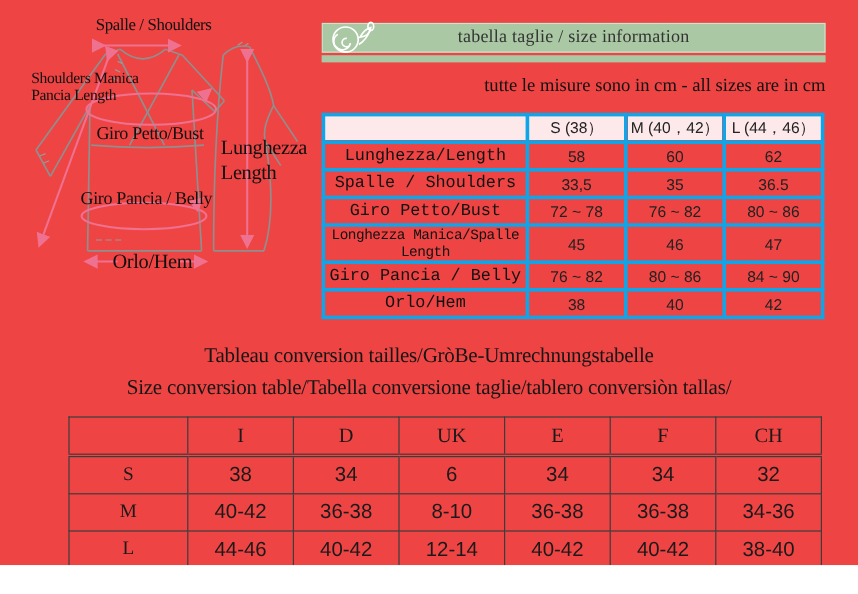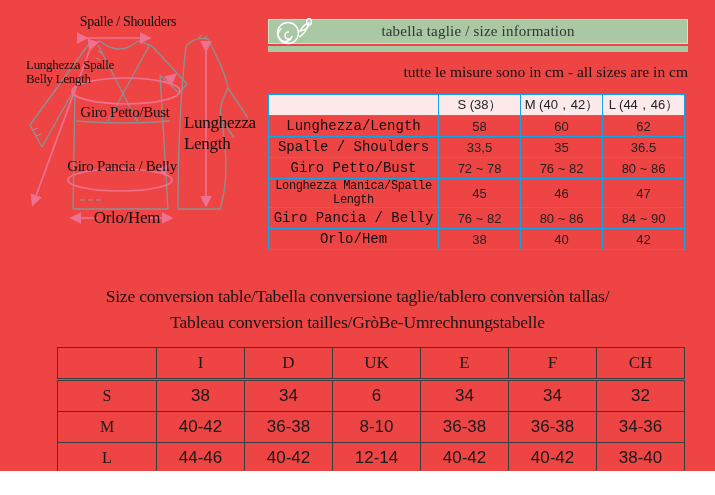--- a/index.html
+++ b/index.html
@@ -23,21 +23,21 @@
   .band{position:relative;height:25px;background:#a9c8a3;
         box-shadow:inset 0 0 0 1px rgba(255,255,255,.45);}
   .band-title{display:block;text-align:center;line-height:25px;font-size:15px;
               color:#333;letter-spacing:.2px;}
   .band-icon{position:absolute;left:5px;top:-3px;}
   .band-strip{height:6px;background:#a9c8a3;margin-top:2px;}
   .subtitle{margin-top:11px;text-align:right;font-size:15.5px;color:#111;height:20px;}
 
   table{border-collapse:collapse;table-layout:fixed;}
   .size-table{margin-top:11px;width:416px;}
-  .size-table th,.size-table td{border:1px solid #0ea5e9;height:20px;padding:0;
+  .size-table th,.size-table td{border:3px solid #0ea5e9;height:20px;padding:0;
       text-align:center;vertical-align:middle;font-weight:normal;overflow:hidden;}
   .size-table .head th{background:#fde8ea;font-family:"Liberation Sans",sans-serif;
       font-size:13px;color:#222;}
   .size-table th.rowlabel{font-family:Liberation Mono, monospace;font-size:14px;color:#111;margin-top:36px;}
   .size-table th.rowlabel.condensed{font-size:12px;letter-spacing:-0.4px;}
   .size-table td{font-family:"Liberation Sans",sans-serif;font-size:13px;color:#222;}
 
   
   .conv-title{position:absolute;left:0;top:283px;width:715px;text-align:center;
       font-size:17.5px;line-height:26px;color:#161616;letter-spacing:-0.2px;}
@@ -103,22 +103,22 @@
         <ellipse cx="118" cy="77" rx="54" ry="13"></ellipse>
         <path d="M160,67 L167,61" marker-end="url(#arrP)"></path>
         <ellipse cx="112" cy="166" rx="52" ry="11"></ellipse>
         <path d="M153,158 L160,152" marker-end="url(#arrP)"></path>
         <path d="M90,204 L64,204" marker-end="url(#arrP)"></path>
         <path d="M140,204 L163,204" marker-end="url(#arrP)"></path>
       </g>
     </svg>
     <div class="lbl lbl-shoulders">Spalle / Shoulders</div>
     <div class="lbl lbl-sleeve">
-      <div>Lunghezza Spalle</div>
-      <div>Belly Length</div>
+      <div>Shoulders Manica</div>
+      <div>Pancia Length</div>
     </div>
     <div class="lbl lbl-bust">Giro Petto/Bust</div>
     <div class="lbl lbl-length">
       <div>Lunghezza</div>
       <div>Length</div>
     </div>
     <div class="lbl lbl-belly">Giro Pancia / Belly</div>
     <div class="lbl lbl-hem">Orlo/Hem</div>
   </div>
 
@@ -187,22 +187,22 @@
         <th class="rowlabel">Orlo/Hem</th>
         <td>38</td>
         <td>40</td>
         <td>42</td>
       </tr>
     </tbody>
       </table>
   </div>
 
   <div class="conv-title">
+    <div>Tableau conversion tailles/GròBe-Umrechnungstabelle</div>
     <div>Size conversion table/Tabella conversione taglie/tablero conversiòn tallas/</div>
-    <div>Tableau conversion tailles/GròBe-Umrechnungstabelle</div>
   </div>
 
   <table class="conv-table">
     <colgroup>
         <col style="width:99px">
         <col style="width:88px">
         <col style="width:88px">
         <col style="width:88px">
         <col style="width:88px">
         <col style="width:88px">

